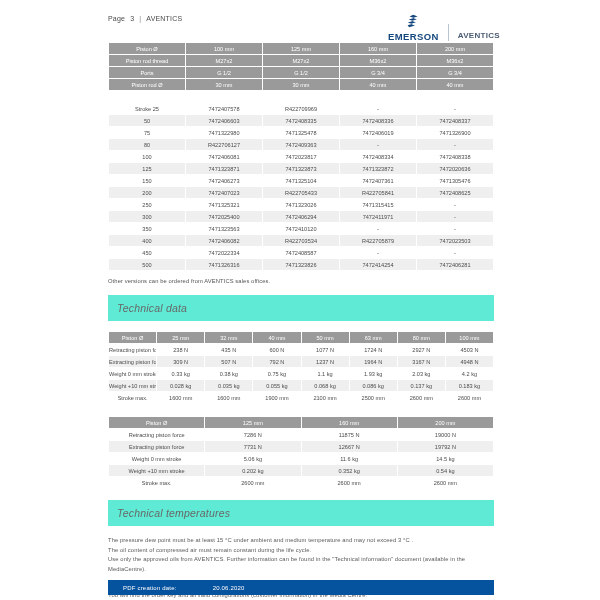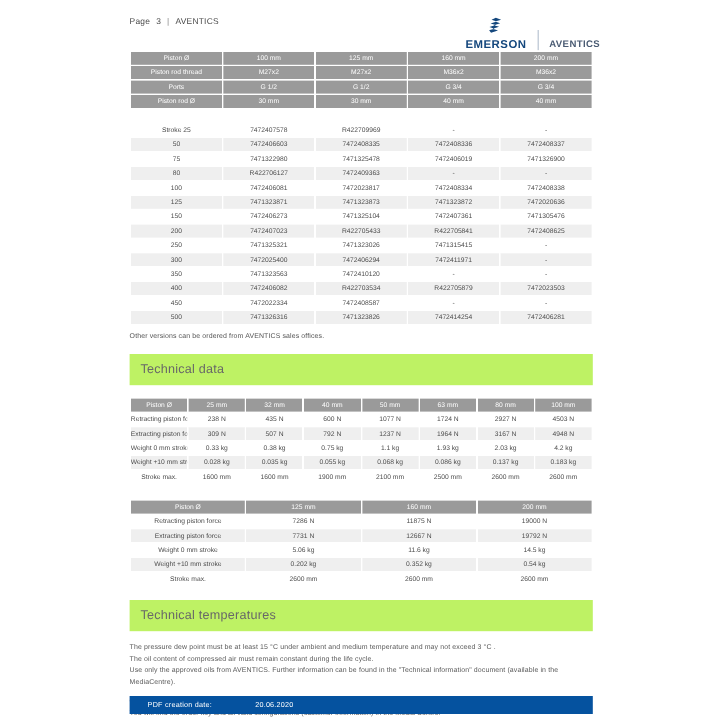--- a/index.html
+++ b/index.html
@@ -129,27 +129,28 @@
   
   .note {
     font-size: 5.8px;
     color: #555555;
     margin-top: 7px;
     letter-spacing: 0.1px;
   }
 
   
   .section-band {
-    background: #bef264;
+    background: #5eead4;
     height: 26px;
     display: flex;
     align-items: center;
     padding-left: 9px;
     margin-top: 11px;
     margin-bottom: 10px;
+    font-style: italic;
   }
   .section-band-title {
     font-size: 10.5px;
     color: #686868;
     letter-spacing: 0.2px;
     font-weight: normal;
   }
 
   .tbl-gap { height: 12px; }
 

